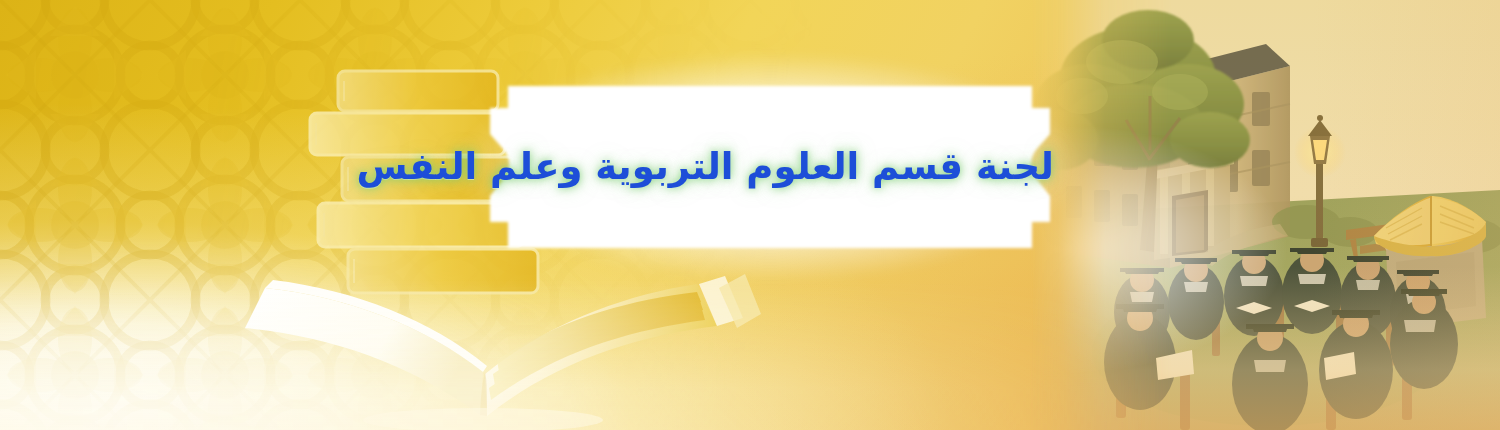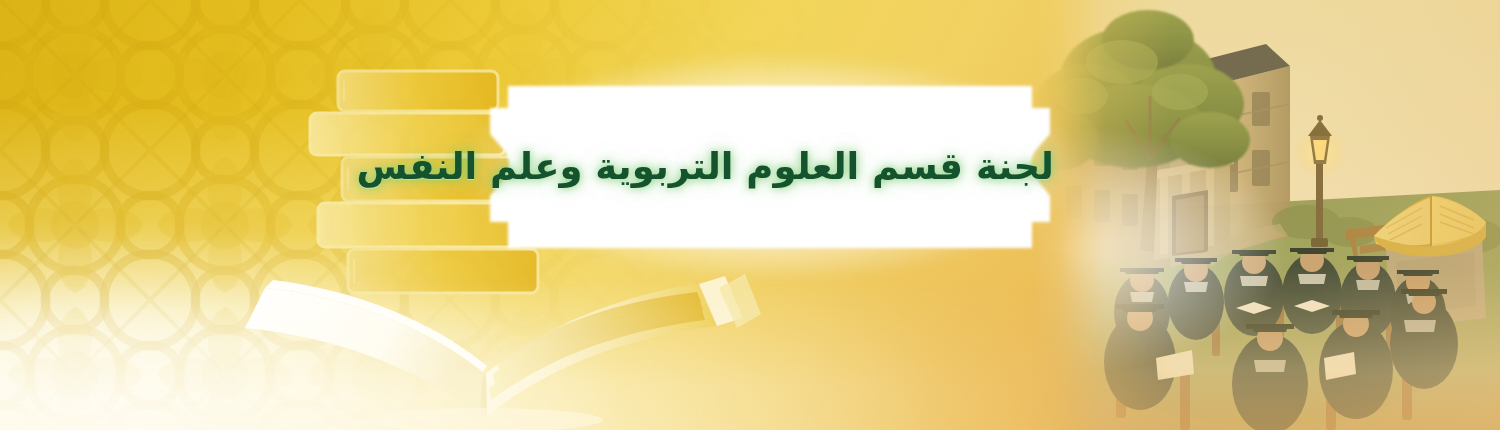--- a/index.html
+++ b/index.html
@@ -71,21 +71,21 @@
   .plaque-title{
     position:absolute; left:0; right:0; top:50%;
     transform:translateY(-50%);
     text-align:center;
     direction:rtl;
     font-family:"DejaVu Sans","Liberation Sans",sans-serif;
     font-weight:700;
     font-size:37px;
     line-height:1.22;
     letter-spacing:-0.2px;
-    color:#14532d;
+    color:#1d4ed8;
     text-shadow:
       0 0 9px rgba(120,205,110,.85),
       0 0 18px rgba(150,215,140,.55),
       0 1px 0 rgba(255,255,255,.6);
     white-space:nowrap;
     padding:0 16px;
     box-sizing:border-box;
     user-select:none;
   }
 

